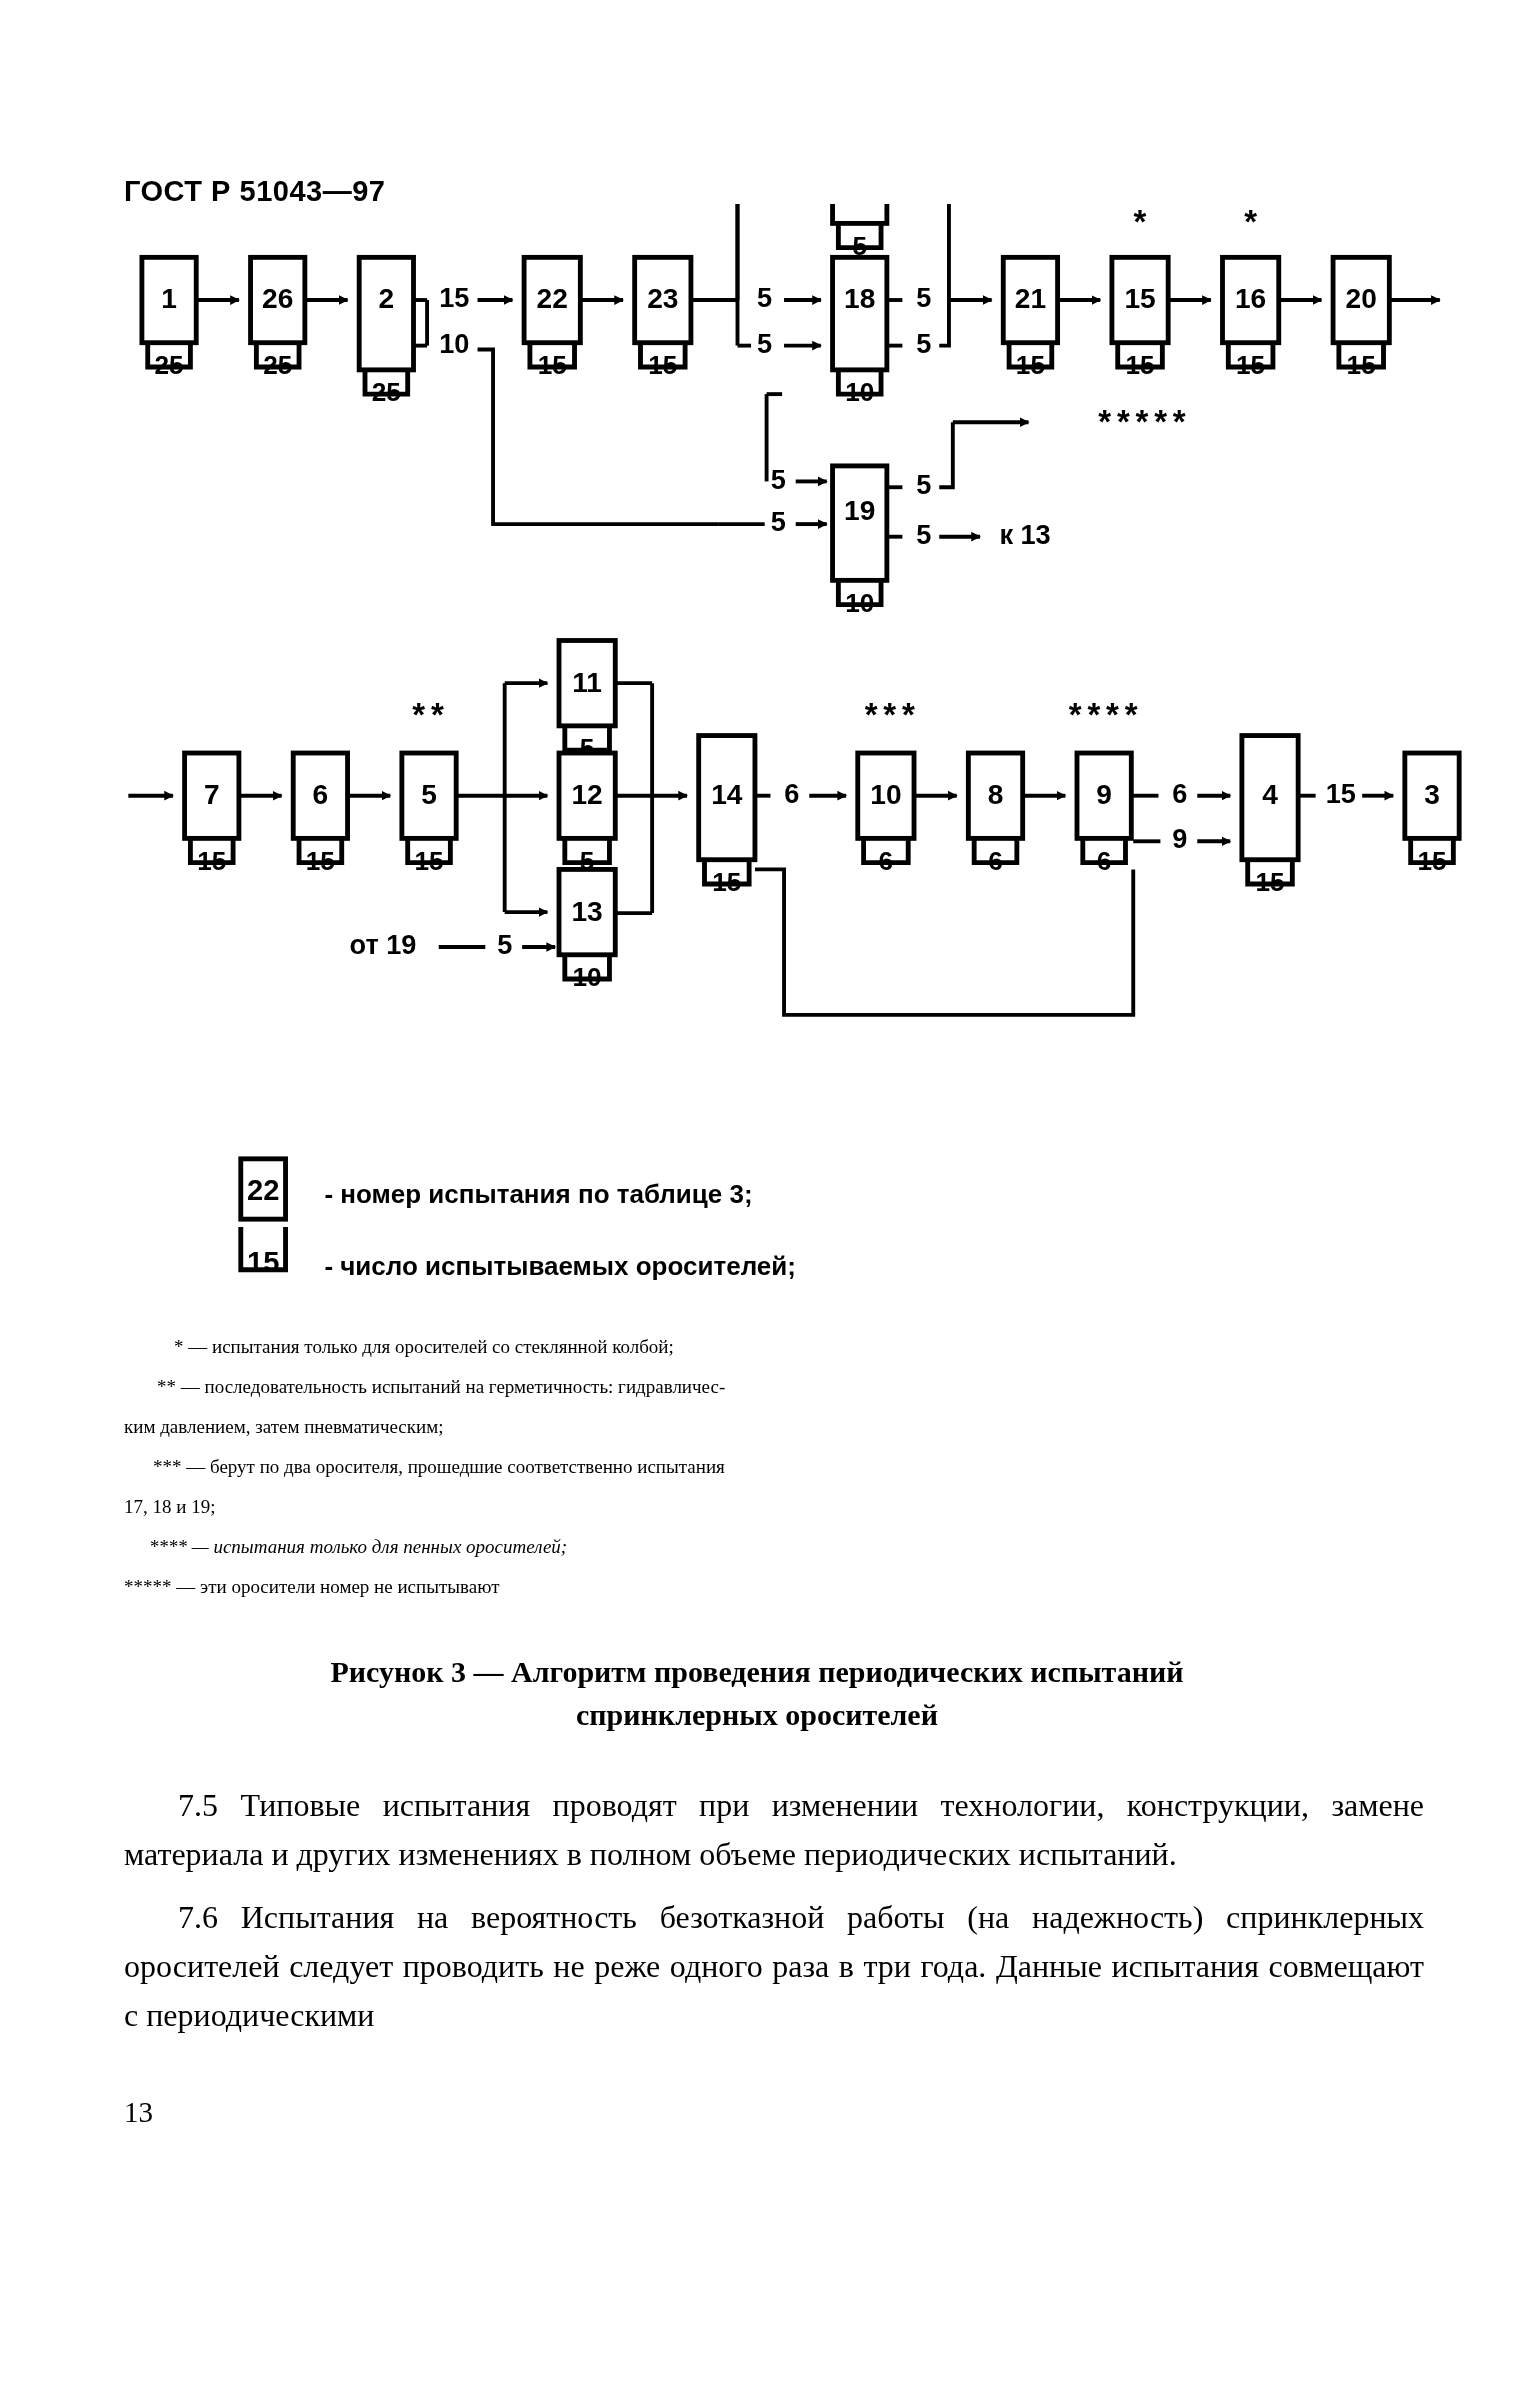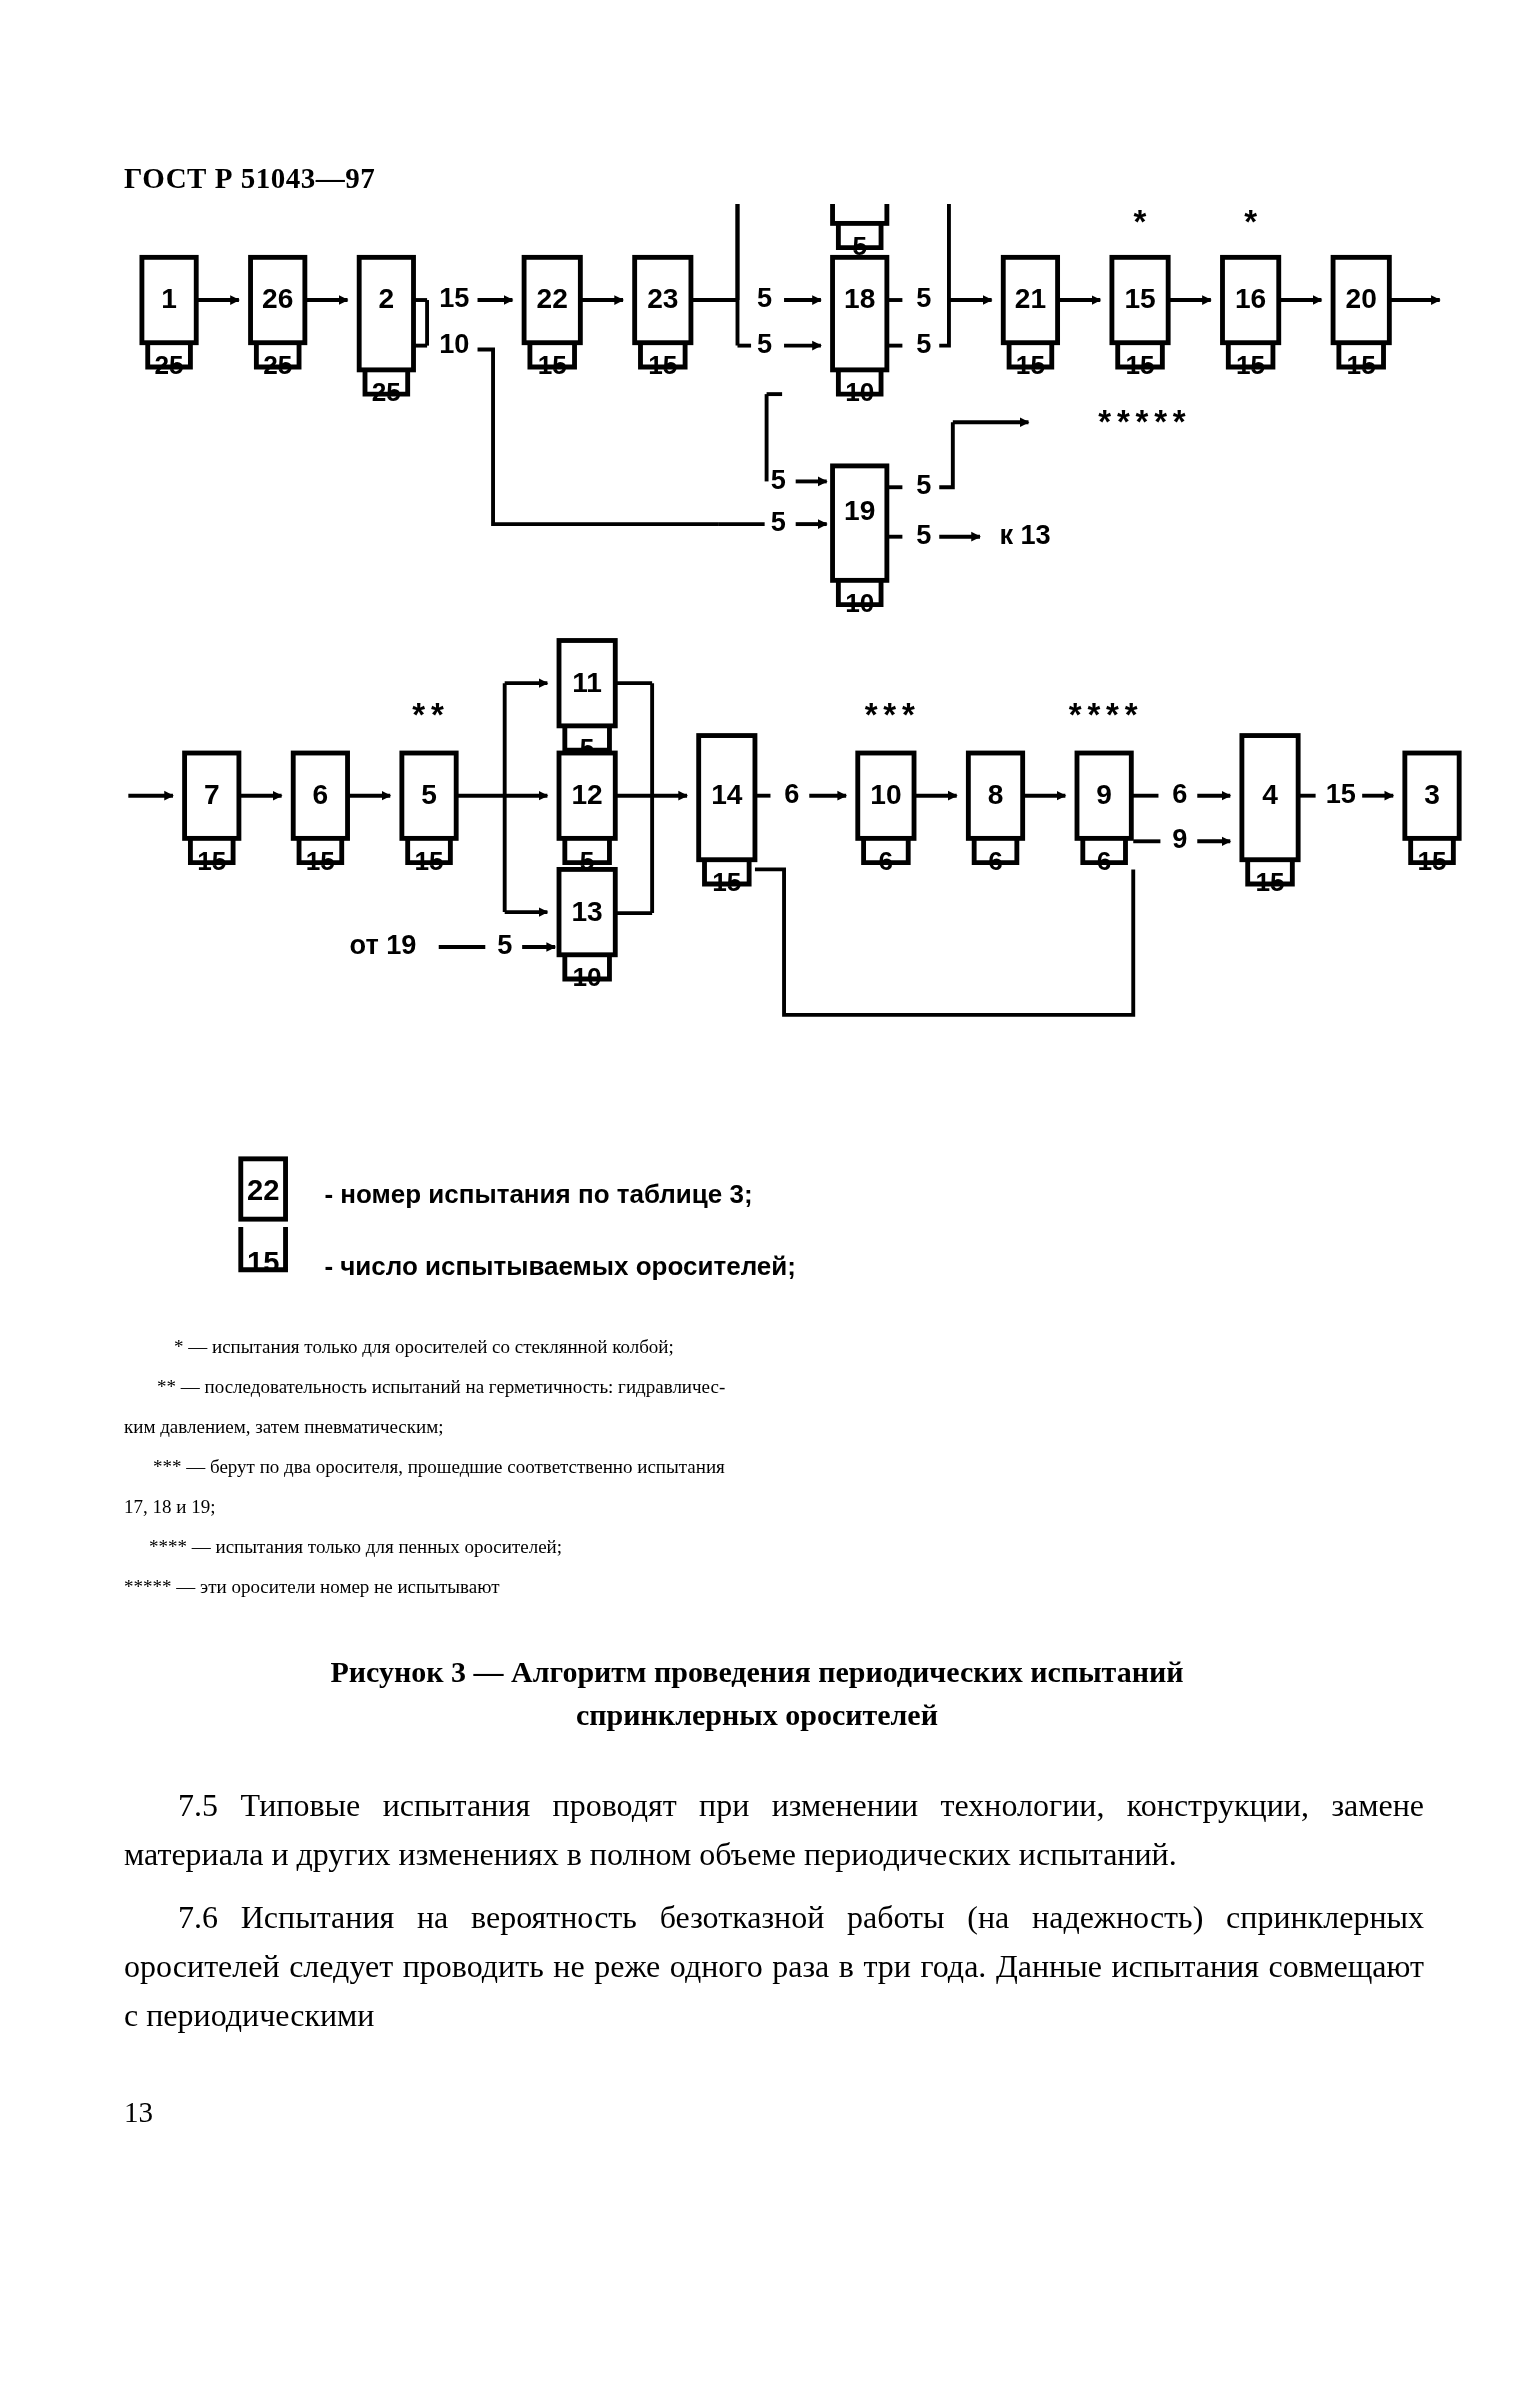--- a/index.html
+++ b/index.html
@@ -12,22 +12,22 @@
     position: relative;
     font-family: "Liberation Serif", "DejaVu Serif", serif;
     color: #000000;
     overflow: hidden;
   }
 
   
   #page-header {
     position: absolute;
     left: 124px;
-    top: 162px;
-    font-family: Liberation Serif, serif;
+    top: 175px;
+    font-family: Liberation Sans, sans-serif;
     font-weight: bold;
     font-size: 29px;
     letter-spacing: 0.5px;
   }
 
   
   #diagram {
     position: absolute;
     left: 0;
     top: 204px;
@@ -110,21 +110,21 @@
     font-family: "Liberation Serif", serif;
     font-size: 19px;
     line-height: 40px;
     text-align: justify;
   }
   #footnotes p { margin: 0; text-indent: 0; }
   .fn-mark { font-weight: normal; }
   .fn-ind1 { padding-left: 50px; }
   .fn-ind2 { padding-left: 33px; }
   .fn-ind3 { padding-left: 29px; }
-  .fn-ind4 { padding-left: 25px; }
+  .fn-ind4 { padding-left: 25px; font-style: italic; }
   .fn-ind5 { padding-left: 0px; }
 
   
   #figure-caption {
     position: absolute;
     left: 107px;
     top: 1650px;
     width: 1300px;
     text-align: center;
     font-family: "Liberation Serif", serif;

